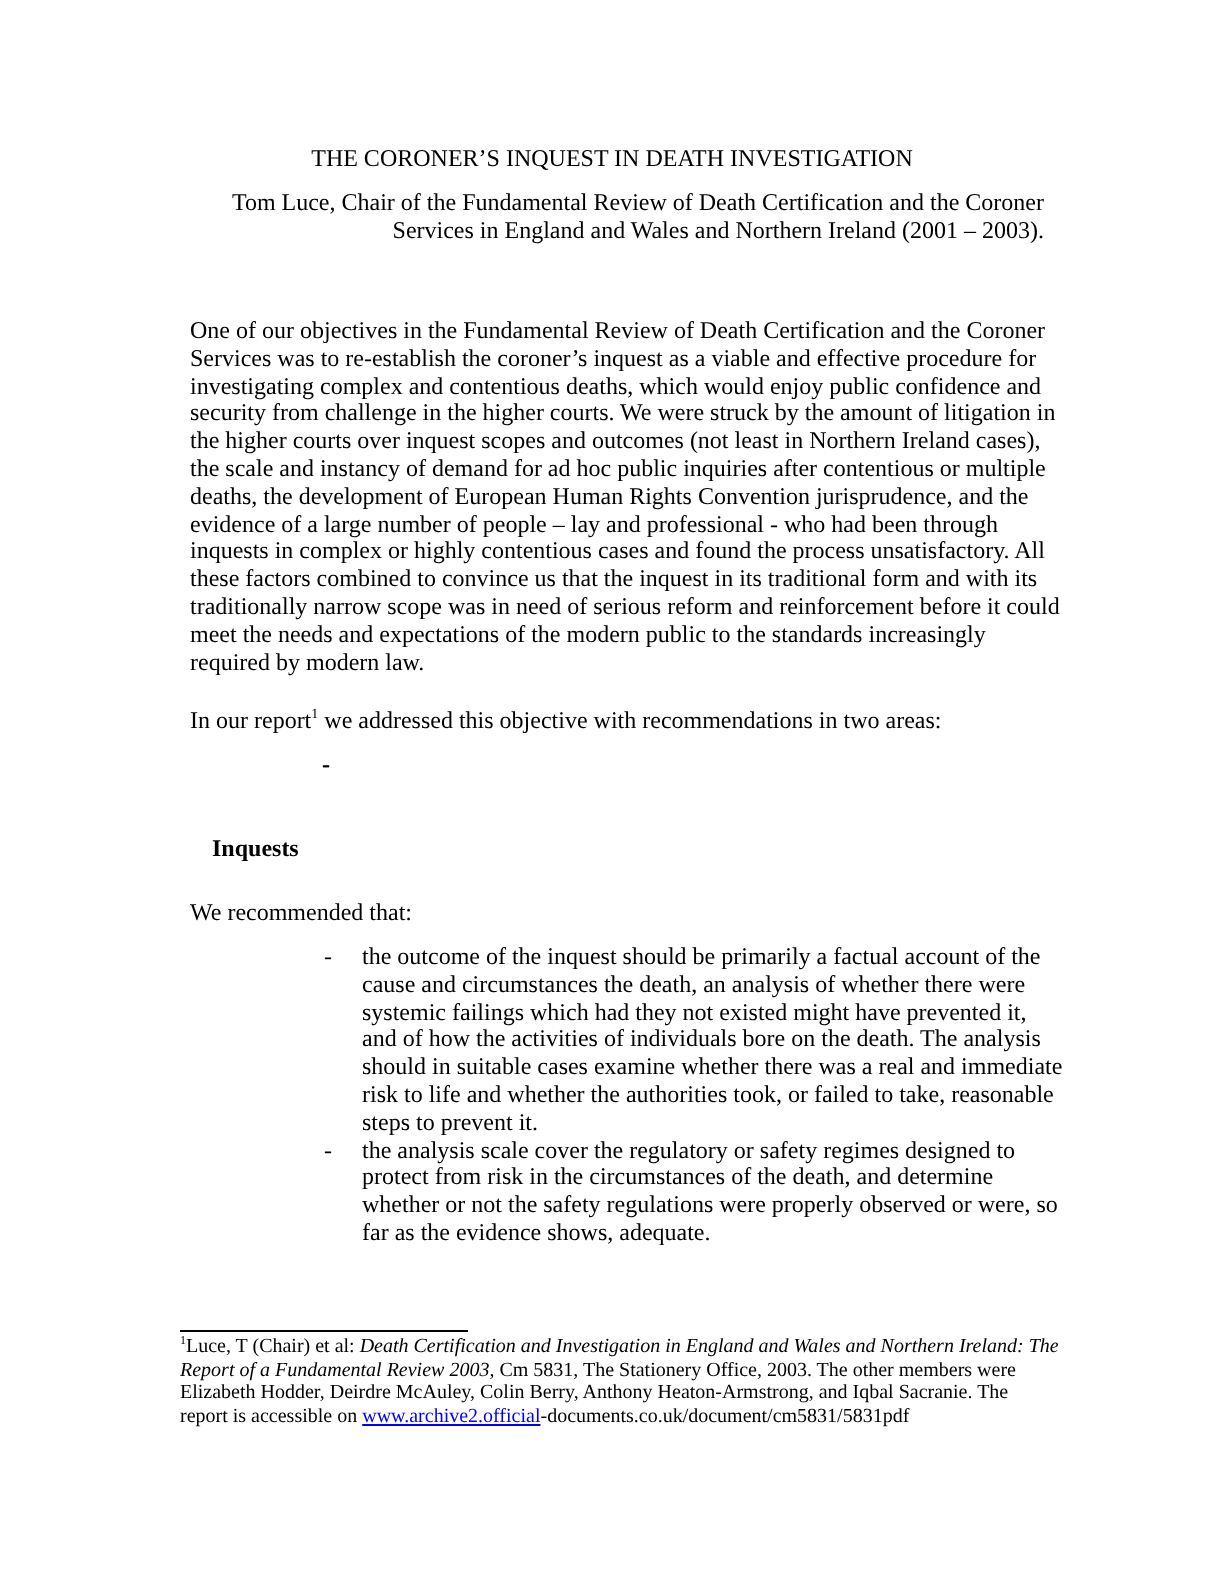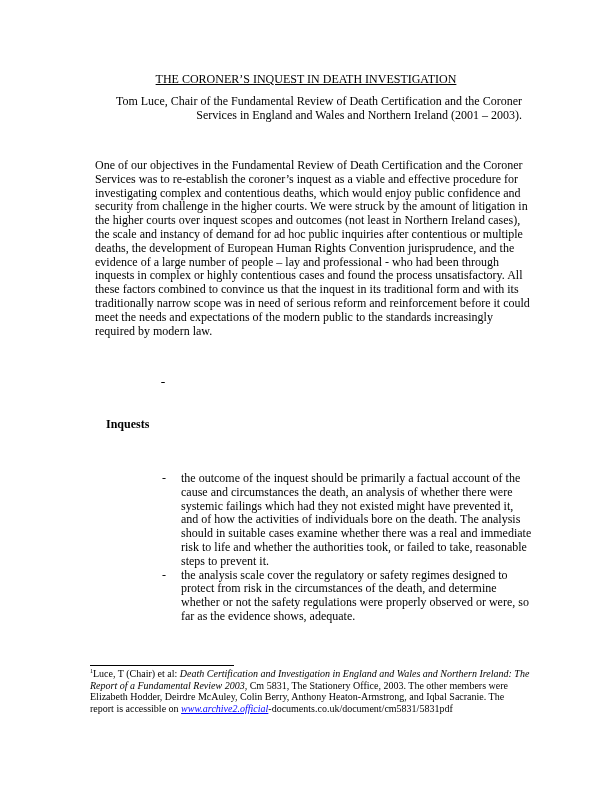--- a/index.html
+++ b/index.html
@@ -21,21 +21,20 @@
       width: 612px; height: 792px;
     }
     .title {
       position: absolute;
       top: 72px;
       left: 0; width: 612px;
       text-align: center;
       font-size: 12px;
       line-height: 14px;
       letter-spacing: 0px;
-      text-decoration: underline;
     }
     .subtitle {
       position: absolute;
       top: 95px;
       left: 90px; width: 432px;
       text-align: right;
       font-size: 12px;
       line-height: 13.8px;
     }
     .para {
@@ -117,46 +116,47 @@
     }
     .footnote sup {
       font-size: 6px;
       vertical-align: 4px;
       line-height: 0;
     }
     .footnote i { font-style: italic; }
     .footnote a {
       color: #0000ff;
       text-decoration: underline;
-      font-style: italic;
     }
   </style>
 </head>
 <body>
 
 <div class="page">
 
   <div class="title">THE CORONER’S INQUEST IN DEATH INVESTIGATION</div>
 
   <div class="subtitle">Tom Luce, Chair of the Fundamental Review of Death Certification and the Coroner Services in England and Wales and Northern Ireland (2001 – 2003).</div>
 
   <p class="para p1">One of our objectives in the Fundamental Review of Death Certification and the Coroner Services was to re-establish the coroner’s inquest as a viable and effective procedure for investigating complex and contentious deaths, which would enjoy public confidence and security from challenge in the higher courts. We were struck by the amount of litigation in the higher courts over inquest scopes and outcomes (not least in Northern Ireland cases), the scale and instancy of demand for ad hoc public inquiries after contentious or multiple deaths, the development of European Human Rights Convention jurisprudence, and the evidence of a large number of people – lay and professional - who had been through inquests in complex or highly contentious cases and found the process unsatisfactory. All these factors combined to convince us that the inquest in its traditional form and with its traditionally narrow scope was in need of serious reform and reinforcement before it could meet the needs and expectations of the modern public to the standards increasingly required by modern law.</p>
 
+  <p class="para p2"><span>In our report</span><sup class="fnref">1</sup><span> we addressed this objective with recommendations in two areas:</span></p>
 
   <ul class="list-short">
     <li>
       <span class="dash">-</span>
     </li>
     <li>
       <span class="dash">-</span>
     </li>
   </ul>
 
   <div class="heading">Inquests</div>
 
+  <p class="para p3">We recommended that:</p>
 
   <ul class="list-long">
     <li>
       <span class="dash">-</span>
       <span>the outcome of the inquest should be primarily a factual account of the cause and circumstances the death, an analysis of whether there were systemic failings which had they not existed might have prevented it, and of how the activities of individuals bore on the death. The analysis should in suitable cases examine whether there was a real and immediate risk to life and whether the authorities took, or failed to take, reasonable steps to prevent it.</span>
     </li>
     <li>
       <span class="dash">-</span>
       <span>the analysis scale cover the regulatory or safety regimes designed to protect from risk in the circumstances of the death, and determine whether or not the safety regulations were properly observed or were, so far as the evidence shows, adequate.</span>
     </li>

